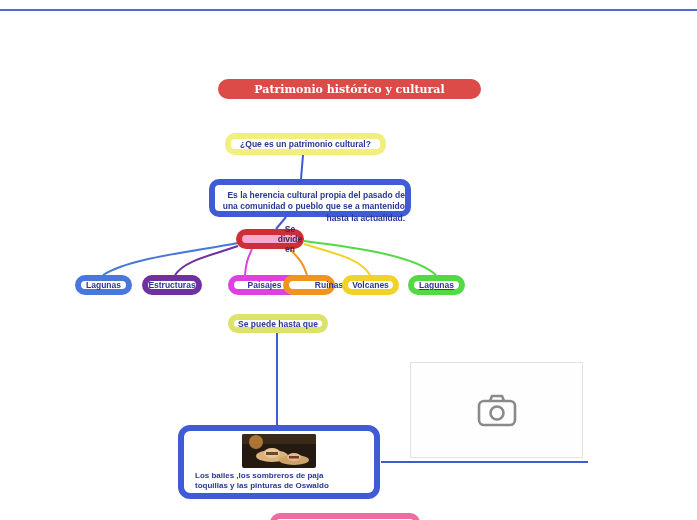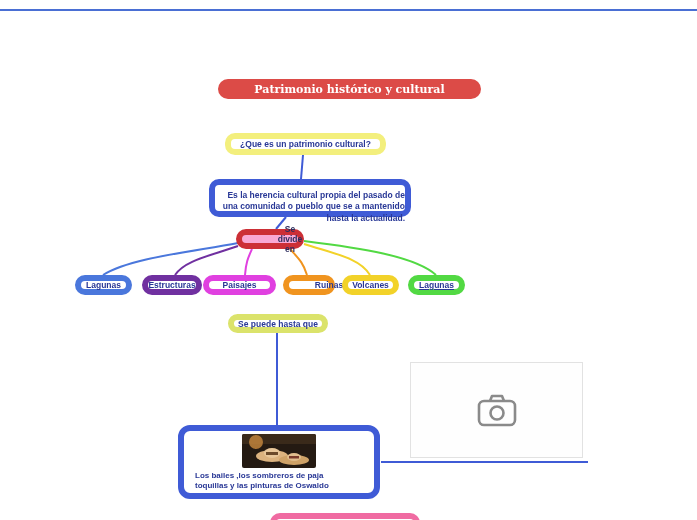--- a/index.html
+++ b/index.html
@@ -22,21 +22,21 @@
     display:flex; align-items:center; justify-content:center; text-align:center;
     box-sizing:border-box; cursor:pointer;
   }
   .node-question   { left:225px; top:133px; width:161px; height:22px; }
   .node-definition { left:209px; top:179px; width:202px; height:38px;
                      display:block; text-align:right; padding:5px 0; line-height:1.35; }
   .node-divide     { left:236px; top:229px; width:68px; height:20px; color:#2d2d5e; }
   .node-child      { top:275px; height:20px; }
   .child-0 { left:75px;  width:57px; }
   .child-1 { left:142px; width:60px; }
-  .child-2 { left:203px; width:73px; }
+  .child-2 { left:228px; width:73px; }
   .child-3 { left:283px; width:48px;padding-left:40px; }
   .child-4 { left:342px; width:57px; }
   .child-5 { left:408px; width:57px;text-decoration:underline; }
   .node-sepuede    { left:228px; top:314px; width:100px; height:19px; }
 
   .node-detail {
     left:178px; top:425px; width:202px; height:74px; border-radius:12px;
     display:block; text-align:left; padding:0; overflow:hidden;
   }
   .node-detail .photo { display:block; margin:3px auto 2px auto; width:74px; height:34px; border-radius:2px; }

